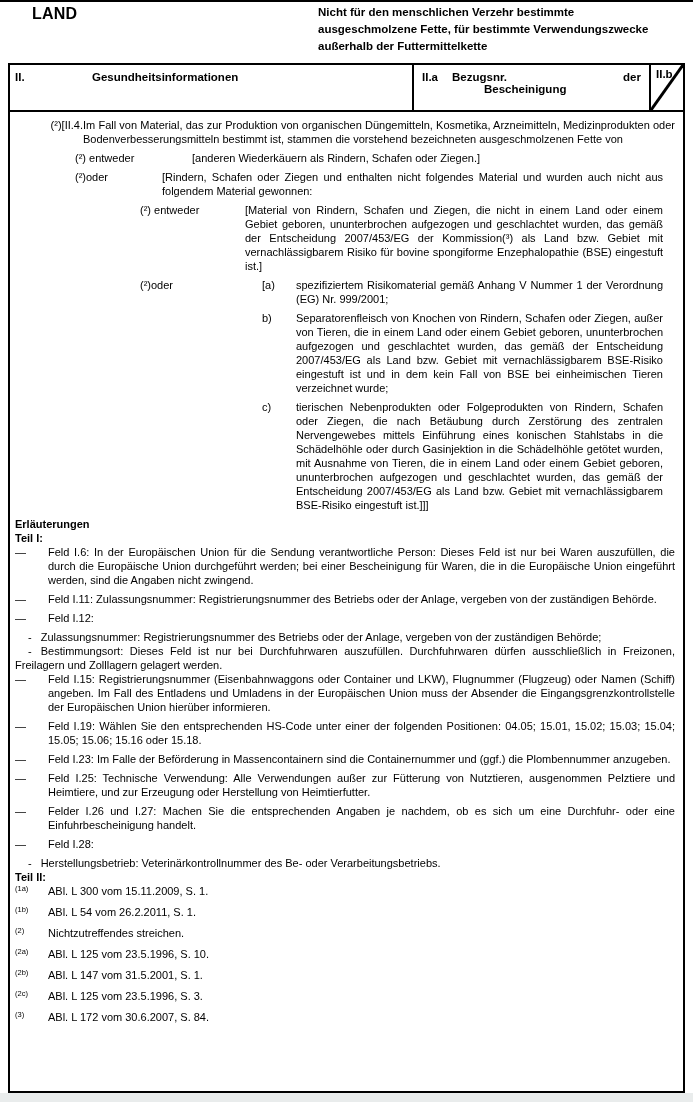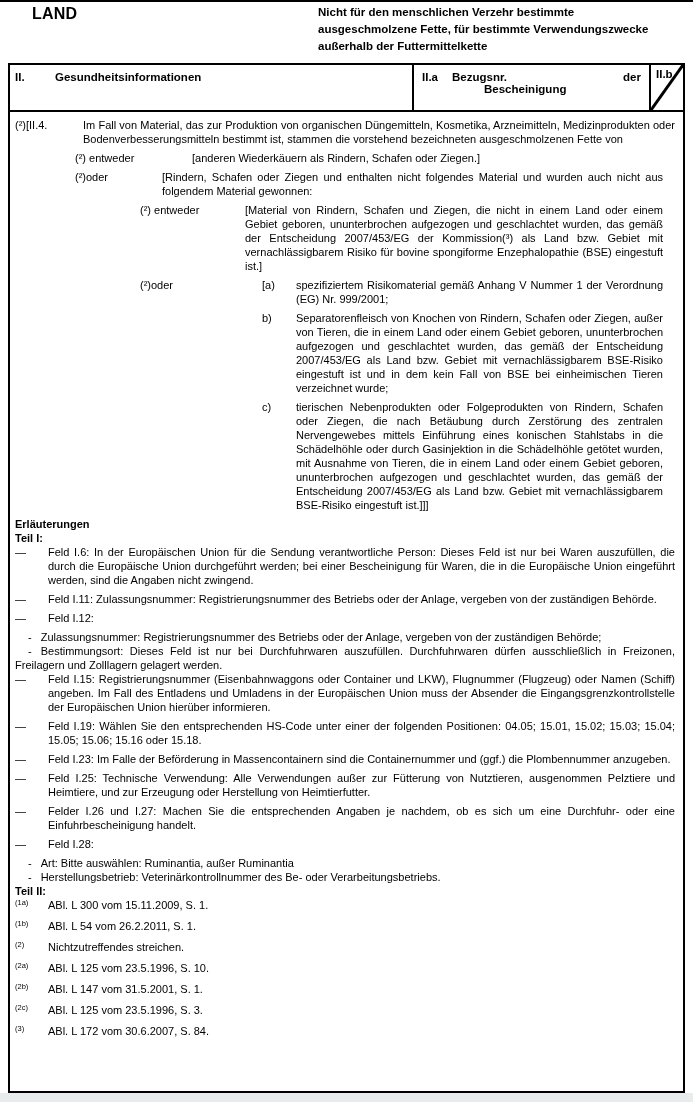--- a/index.html
+++ b/index.html
@@ -14,36 +14,36 @@
   .top-rule { position:absolute; top:0; left:0; width:693px; height:2px; background:#000; }
 
   .land { position:absolute; top:5px; left:32px; font-size:16px; font-weight:bold; letter-spacing:.2px; }
   .doc-title { position:absolute; top:4px; left:318px; width:345px; font-size:11.5px; font-weight:bold; line-height:17px; }
 
   .box { position:absolute; left:8px; top:63px; width:673px; height:1026px; border:2px solid #000; box-sizing:content-box; background:#fff; }
 
   
   .hdr-row { display:flex; border-bottom:2px solid #000; height:45px; font-size:11.5px; font-weight:bold; }
   .hdr-c1 { width:402px; flex:none; padding:6px 4px 0 5px; box-sizing:border-box; }
-  .hdr-c1 .no { display:inline-block; width:40px; }
+  .hdr-c1 .no { display:inline-block; width:77px; }
   .hdr-c2 { width:239px; flex:none; border-left:2px solid #000; border-right:2px solid #000; padding:6px 8px 0 8px; box-sizing:border-box; }
   .iia-l1 { display:flex; }
   .iia-l1 .w0 { margin-right:14px; }
   .iia-l1 .grow { flex:1; }
   .iia-l2 { margin-left:62px; }
   .hdr-c3 { flex:1; position:relative; padding:3px 0 0 5px; box-sizing:border-box; }
   .hdr-c3 svg { position:absolute; left:0; top:0; width:100%; height:100%; }
   .hdr-c3 .code { position:relative; z-index:1; }
 
   
   .doc-body { padding:6px 8px 0 5px; font-size:11px; line-height:14px; }
   .doc-body p { margin:0; }
 
   .clause-row { display:flex; margin-bottom:5px; }
-  .clause-no { width:68px; flex:none; }
+  .clause-no { width:68px; flex:none;text-align:right; }
   .clause-text { flex:1; text-align:justify; }
 
   .opt { display:flex; margin-bottom:5px;gap:32px; }
   .lvl1 { margin-left:60px; }
   .lvl2 { margin-left:125px; }
   .opt .lbl { flex:none; }
   .lbl-e1 { width:85px; }
   .lbl-o1 { width:55px; }
   .lbl-e2 { width:73px; }
   .lbl-o2 { width:90px; }
@@ -184,21 +184,20 @@
 
       <div class="dash-row">
         <span class="dash">—</span>
         <p class="dtext">Felder I.26 und I.27: Machen Sie die entsprechenden Angaben je nachdem, ob es sich um eine Durchfuhr- oder eine Einfuhrbescheinigung handelt.</p>
       </div>
 
       <div class="dash-row">
         <span class="dash">—</span>
         <p class="dtext">Feld I.28:</p>
       </div>
-      <p class="sub-item"><span class="hyph">-</span><span>Art: Bitte auswählen: Ruminantia, außer Ruminantia</span></p>
       <p class="sub-item"><span class="hyph">-</span><span>Herstellungsbetrieb: Veterinärkontrollnummer des Be- oder Verarbeitungsbetriebs.</span></p>
 
       <p class="note-h">Teil II:</p>
 
       <div class="fn-row">
         <span class="fn-m">(1a)</span>
         <span class="fn-t">ABl. L 300 vom 15.11.2009, S. 1.</span>
       </div>
       <div class="fn-row">
         <span class="fn-m">(1b)</span>

